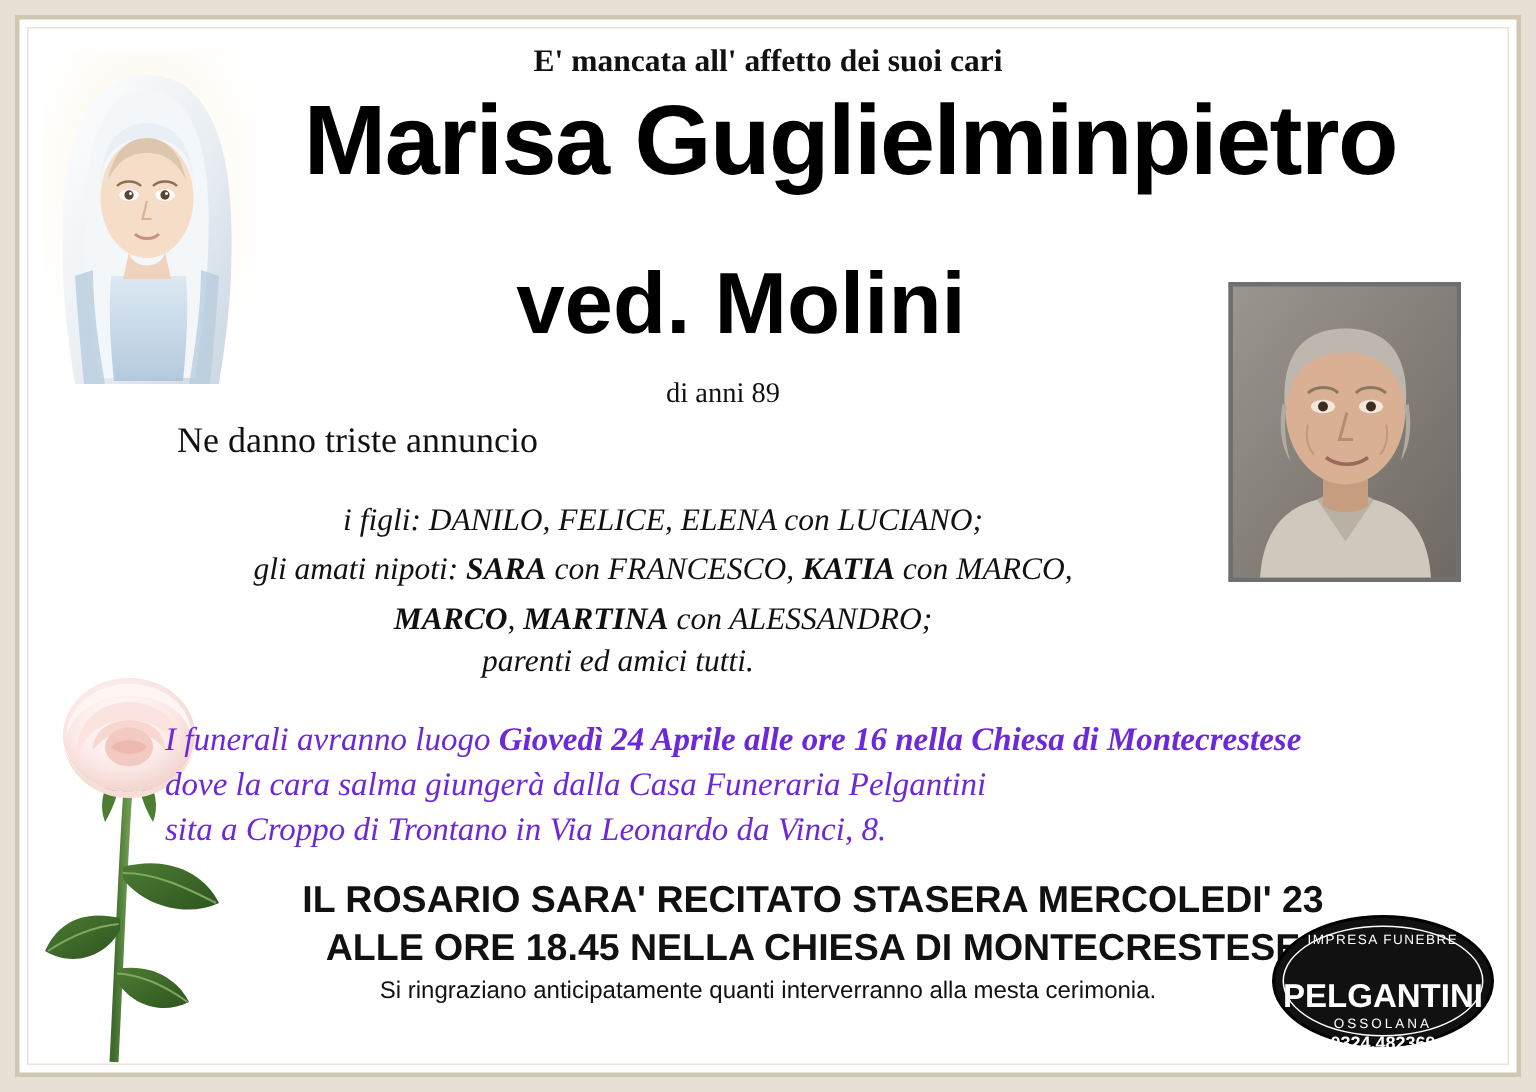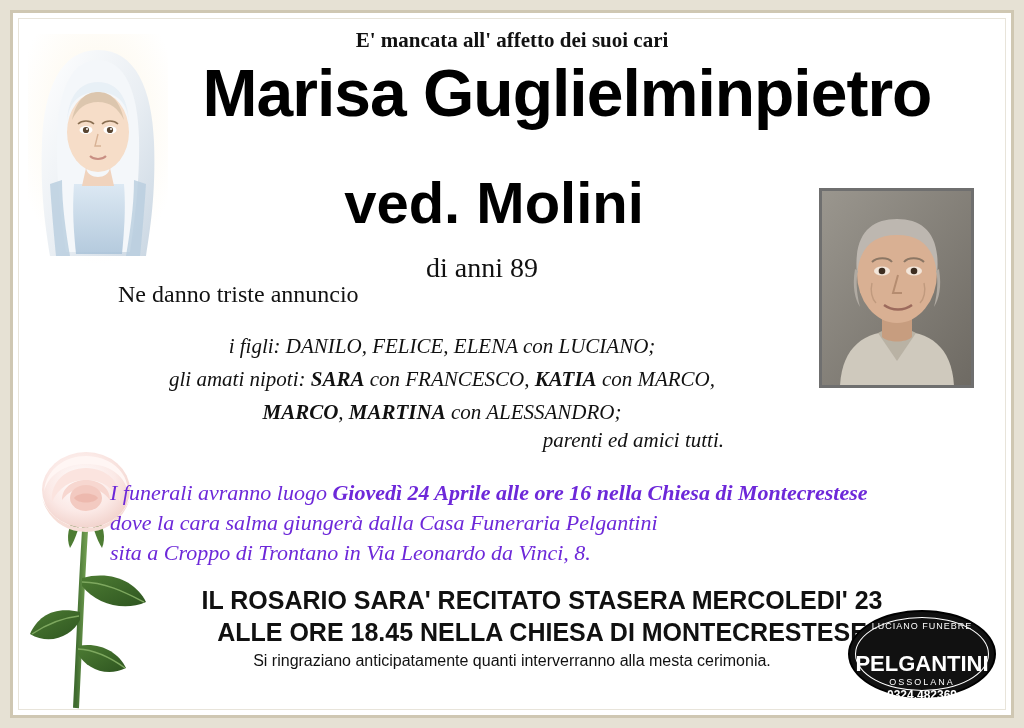--- a/index.html
+++ b/index.html
@@ -108,21 +108,21 @@
     font-weight: bold;
     line-height: 62px;
     color: #000;
   }
   .age-line {
     position: absolute;
     left: 140px;
     right: 200px;
     top: 252px;
     text-align: center;
-    font-size: 28px;
+    font-size: 19px;
     color: #111;
   }
   .announce {
     position: absolute;
     left: 118px;
     top: 281px;
     font-size: 24px;
     color: #111;
   }
 
@@ -136,21 +136,21 @@
     font-style: italic;
     color: #111;
     line-height: 33px;
   }
   .family .bold { font-weight: bold; font-style: italic; }
   .family-last {
     position: absolute;
     left: 100px;
     right: 300px;
     top: 428px;
-    text-align: right;
+    text-align: center;
     font-size: 21px;
     font-style: italic;
     color: #111;
   }
 
   .funeral {
     position: absolute;
     left: 110px;
     right: 40px;
     top: 478px;
@@ -395,19 +395,19 @@
 
   <div class="rosary">
     <div>IL ROSARIO SARA' RECITATO STASERA MERCOLEDI' 23</div>
     <div>ALLE ORE 18.45 NELLA CHIESA DI MONTECRESTESE</div>
   </div>
 
   <div class="thanks">Si ringraziano anticipatamente quanti interverranno alla mesta cerimonia.</div>
 
   <div class="logo">
     <div class="ring"></div>
-    <div class="l1">LUCIANO FUNEBRE</div>
+    <div class="l1">IMPRESA FUNEBRE</div>
     <div class="l2">PELGANTINI</div>
     <div class="l3">OSSOLANA</div>
     <div class="l4">0324.482369</div>
   </div>
 
 </div>
 
 </body></html>

